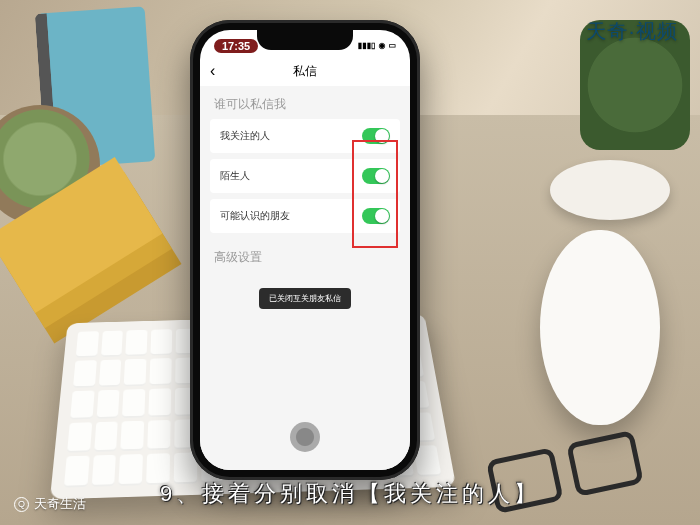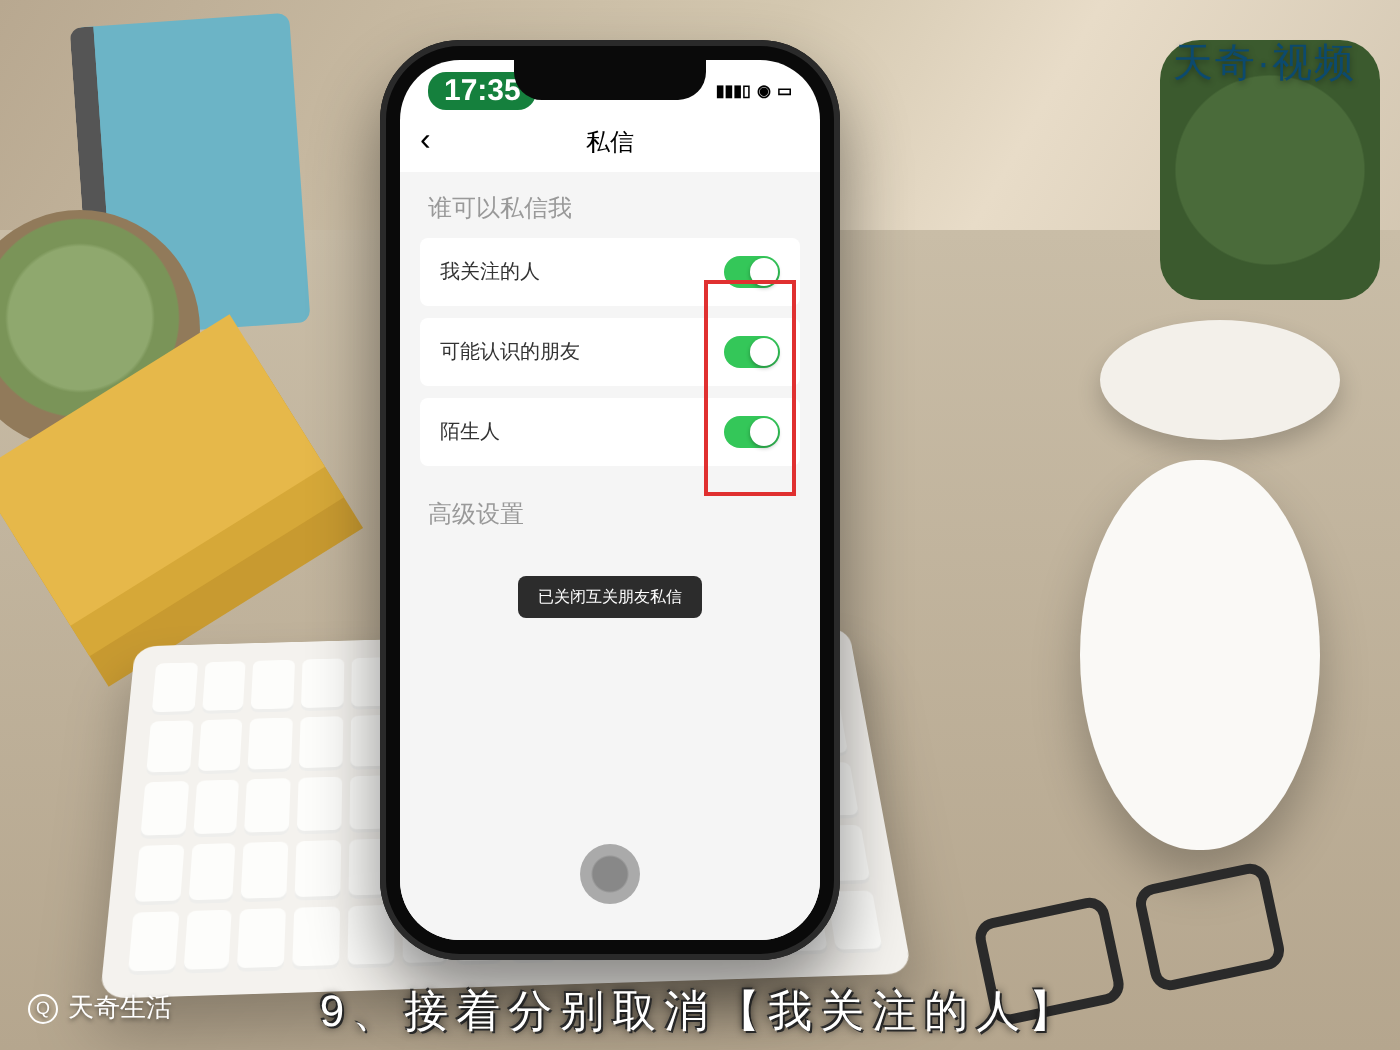--- a/index.html
+++ b/index.html
@@ -82,21 +82,21 @@
   .notch {
     position: absolute; top: 0; left: 50%; transform: translateX(-50%);
     width: 96px; height: 20px; background: #0a0a0a;
     border-bottom-left-radius: 14px; border-bottom-right-radius: 14px; z-index: 50;
   }
   .status-bar {
     display: flex; justify-content: space-between; align-items: center;
     padding: 5px 14px 0; height: 26px; font-size: 9px; font-weight: 600;
   }
   .time-pill {
-    background: #15803d; color: #fff; padding: 1px 8px; border-radius: 9px; font-size: 15px;
+    background: #7f1d1d; color: #fff; padding: 1px 8px; border-radius: 9px; font-size: 11px;
   }
   .status-icons { display: flex; gap: 3px; align-items: center; font-size: 8px; color: #000; }
   .nav-bar {
     display: flex; align-items: center; justify-content: center;
     position: relative; height: 30px;
   }
   .back-btn { position: absolute; left: 10px; font-size: 16px; }
   .nav-title { font-size: 12px; font-weight: 400; }
   .content { background: #f5f5f5; height: calc(100% - 56px); padding: 0 10px; font-size: 10px; }
   .section-header { color: #999; font-size: 12px; padding: 10px 4px 6px; }
@@ -141,21 +141,21 @@
   .brand-bl {
     position: absolute; bottom: 12px; left: 14px; color: #fff;
     font-size: 13px; display: flex; align-items: center; gap: 5px;
     text-shadow: 0 1px 2px rgba(0,0,0,0.5);
   }
   .brand-bl .logo-circ {
     width: 15px; height: 15px; border: 1.5px solid #fff; border-radius: 50%;
     display: flex; align-items: center; justify-content: center; font-size: 9px;
   }
   .caption {
-    position: absolute; bottom: 4px; left: 50%; transform: translateX(-50%);
+    position: absolute; bottom: 16px; left: 50%; transform: translateX(-50%);
     color: #fff; font-size: 22px; letter-spacing: 4px; font-weight: 400;
     text-shadow: 0 0 4px rgba(0,0,0,0.9), -1px -1px 0 #333, 1px 1px 0 #333;
     white-space: nowrap;
   }
   .chev { font-size: 9px; color: #bbb; }
 </style>
 </head>
 <body>
 
 <div class="bg">
@@ -274,28 +274,28 @@
 
 
       <div class="row">
         <span class="label">我关注的人</span>
         <span class="toggle on">
             <span class="knob"></span>
           </span>
       </div>
 
       <div class="row">
-        <span class="label">可能认识的朋友</span>
+        <span class="label">陌生人</span>
         <span class="toggle on">
             <span class="knob"></span>
           </span>
       </div>
 
       <div class="row">
-        <span class="label">陌生人</span>
+        <span class="label">可能认识的朋友</span>
         <span class="toggle on">
             <span class="knob"></span>
           </span>
       </div>
 
       <div class="section-header">高级设置</div>
 
     </div>
 
     <div class="highlight-box"></div>

